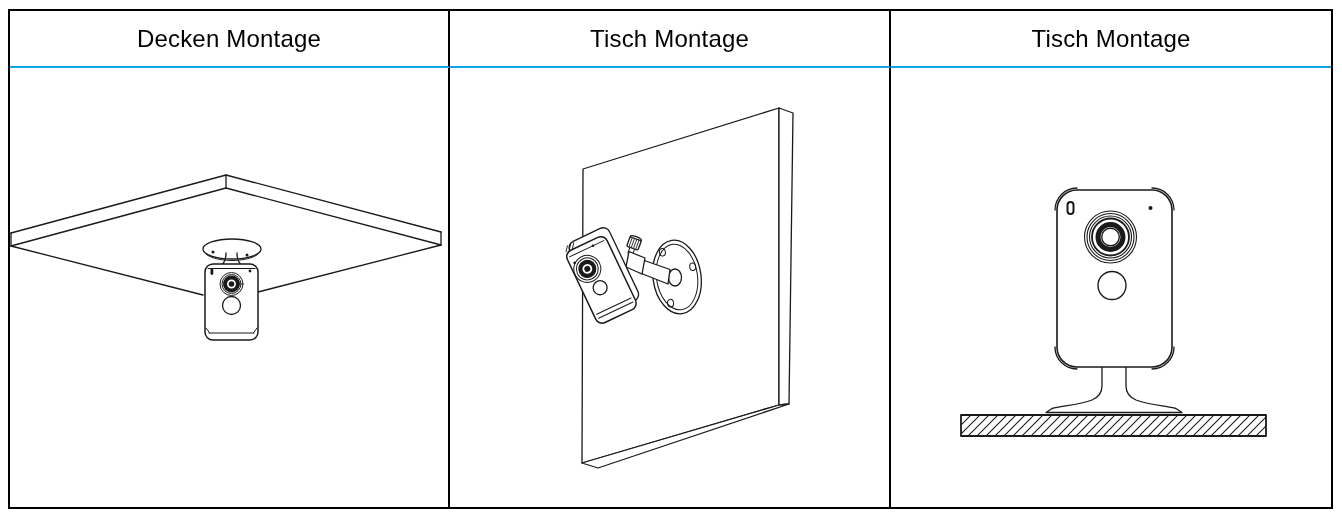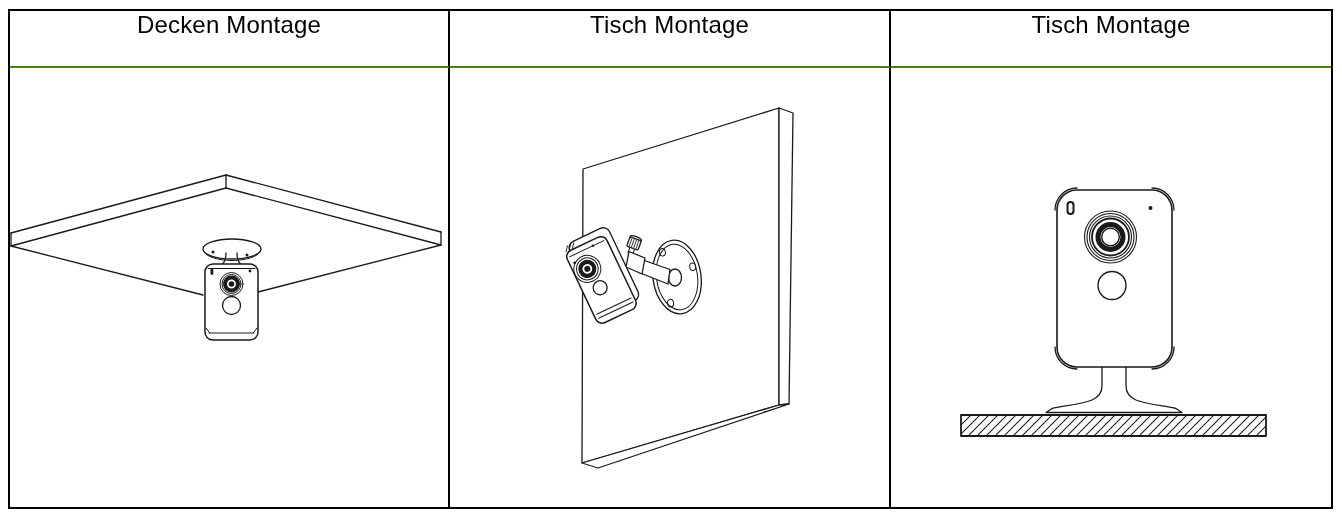--- a/index.html
+++ b/index.html
@@ -1,22 +1,22 @@
 <!DOCTYPE html>
 <html><head>
 <meta charset="utf-8">
 <style>
   html,body{margin:0;padding:0;background:#fff;}
   body{width:1342px;height:516px;position:relative;overflow:hidden;
        font-family:"Liberation Sans",sans-serif;}
   .mount-table{position:absolute;left:8px;top:9px;width:1325px;height:500px;
        box-sizing:border-box;border:2px solid #000;background:#fff;
        display:grid;grid-template-columns:440px 441px 1fr;grid-template-rows:57px 1fr;}
-  .header-cell{box-sizing:border-box;border-right:2px solid #000;border-bottom:2px solid #4d7c0f;
-       display:flex;align-items:flex-start;justify-content:center;
+  .header-cell{box-sizing:border-box;border-right:2px solid #000;border-bottom:2px solid #0ea5e9;
+       display:flex;align-items:center;justify-content:center;
        font-size:24px;color:#000;letter-spacing:0.2px;}
   .header-cell.last{border-right:none;}
   .body-cell{box-sizing:border-box;border-right:2px solid #000;position:relative;overflow:hidden;}
   .body-cell.last{border-right:none;}
   .body-cell svg{display:block;width:100%;height:100%;}
   .ln{fill:none;stroke:#1a1a1a;stroke-width:1.3;stroke-linecap:round;stroke-linejoin:round;}
   .lnw{fill:#fff;stroke:#1a1a1a;stroke-width:1.3;stroke-linejoin:round;}
   .thin{stroke-width:1;}
   .fill{fill:#1a1a1a;stroke:none;}
 </style>

